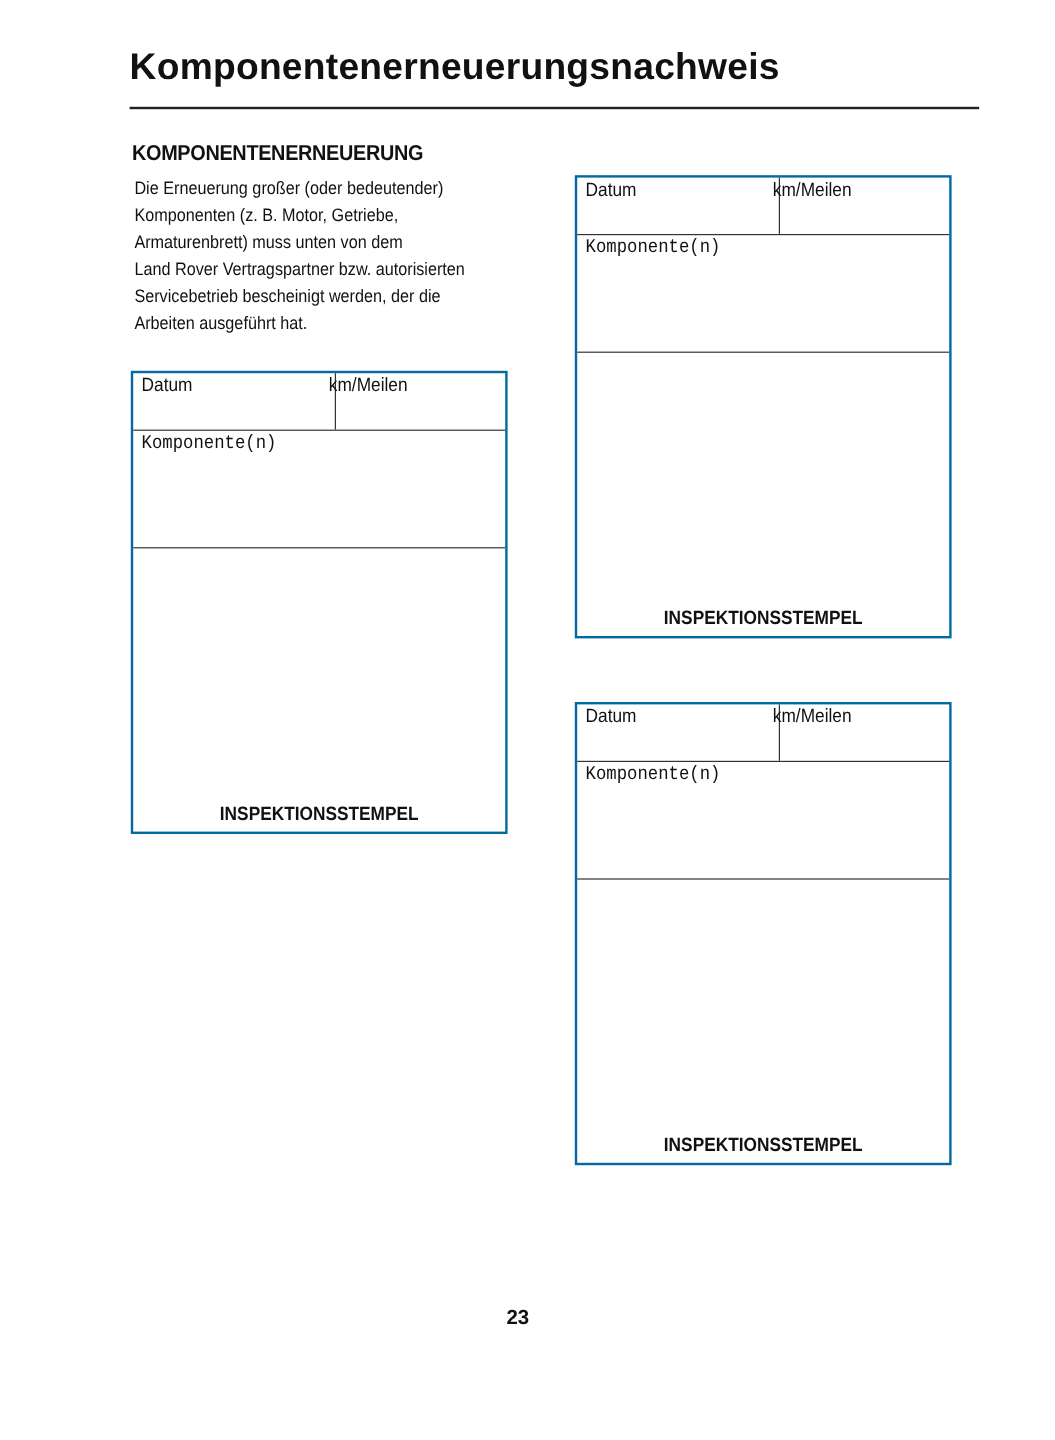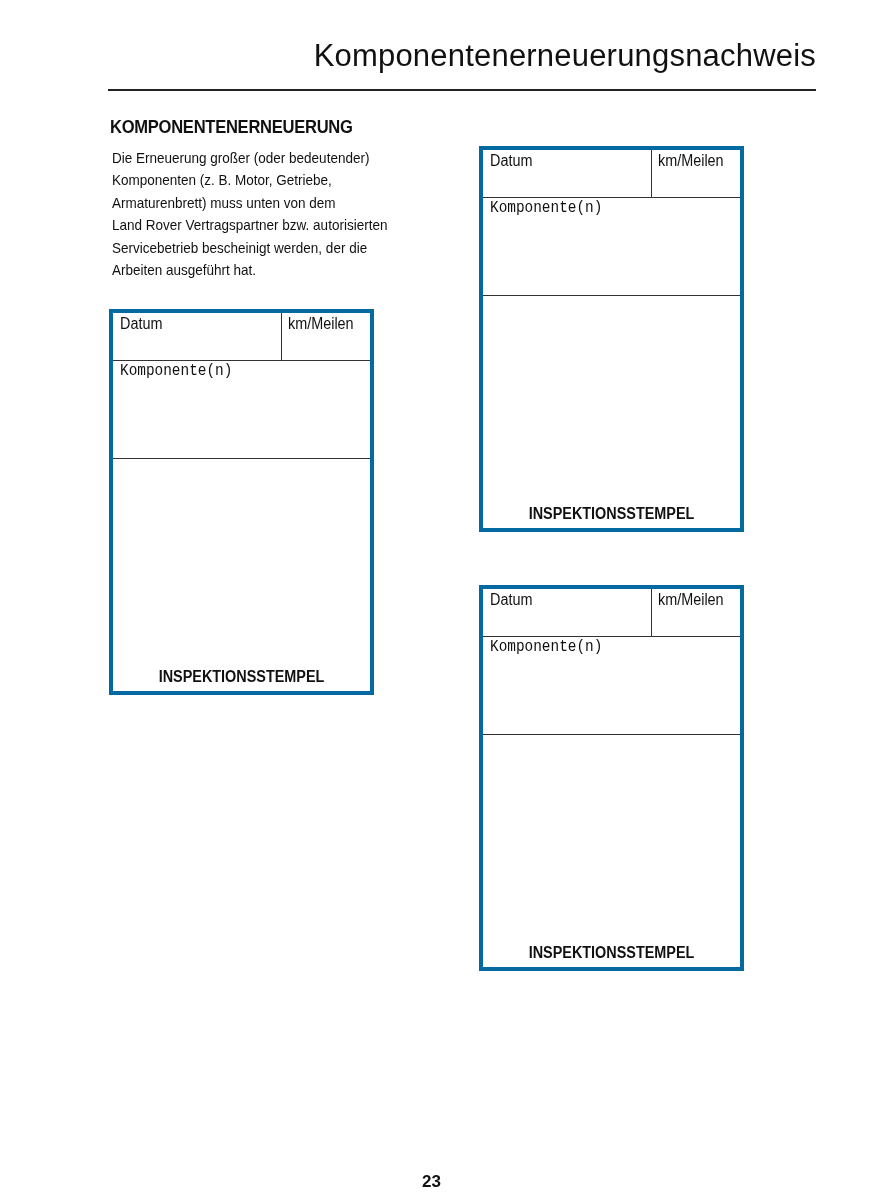--- a/index.html
+++ b/index.html
@@ -1,39 +1,39 @@
 <!DOCTYPE html>
 <html><head>
 <meta charset="utf-8">
 <style>
   html, body { margin: 0; padding: 0; background: #ffffff; }
   body { width: 879px; height: 1200px; position: relative; overflow: hidden;
          font-family: "Liberation Sans", sans-serif; color: #111; }
-  .title { position: absolute; left: 108px; top: 38px; width: 708px; text-align: right;
-           font-size: 31px; font-weight: normal; letter-spacing: 0.2px; }
+  .title { position: absolute; left: 108px; top: 38px; width: 708px; text-align: left;
+           font-size: 31px; font-weight: bold; letter-spacing: 0.2px; }
   .rule { position: absolute; left: 108px; top: 89px; width: 708px; height: 2px; background: #222; }
   .section-head { position: absolute; left: 110px; top: 117px; font-size: 18px; font-weight: bold;
                   letter-spacing: -0.3px; transform: scaleX(0.92); transform-origin: left; }
   .intro { position: absolute; left: 112px; top: 147px; width: 340px; font-size: 15px; line-height: 22.4px;
            transform: scaleX(0.9); transform-origin: left; white-space: pre-line; }
-  .card { position: absolute; width: 265px; height: 386px; border: 4px solid #0369a1; box-sizing: border-box; }
+  .card { position: absolute; width: 314px; height: 386px; border: 2px solid #0369a1; box-sizing: border-box; }
   .card .row1 { position: absolute; left: 0; top: 0; width: 100%; height: 47px; border-bottom: 1px solid #333; }
   .card .datum { position: absolute; left: 0; top: 0; width: 168px; height: 47px; border-right: 1px solid #333; }
   .card .lbl { position: absolute; font-size: 16px; transform: scaleX(0.9); transform-origin: left; white-space: nowrap; }
   .card .datum .lbl { left: 7px; top: 2px; }
-  .card .km { position: absolute; left: 168px; top: 0; right: 0; height: 47px; }
+  .card .km { position: absolute; left: 156px; top: 0; right: 0; height: 47px; }
   .card .km .lbl { left: 7px; top: 2px; }
   .card .row2 { position: absolute; left: 0; top: 47px; width: 100%; height: 98px; border-bottom: 1px solid #333; font-family: Liberation Mono, monospace; }
   .card .row2 .lbl { left: 7px; top: 2px; }
   .card .stamp { position: absolute; left: 0; top: 146px; width: 100%; bottom: 0; font-weight: bold; }
   .card .stamp .lbl { left: 0; right: 0; bottom: 5px; text-align: center; transform: scaleX(0.9); transform-origin: center; }
   #card-1 { left: 109px; top: 309px; }
   #card-2 { left: 479px; top: 146px; }
   #card-3 { left: 479px; top: 585px; }
-  .page-num { position: absolute; left: 0; width: 863px; top: 1172px; text-align: center; font-size: 17px; font-weight: bold; }
+  .page-num { position: absolute; left: 0; width: 863px; top: 1088px; text-align: center; font-size: 17px; font-weight: bold; }
 </style>
 </head>
 <body>
 
 <div class="title">Komponentenerneuerungsnachweis</div>
 <div class="rule"></div>
 <div class="section-head">KOMPONENTENERNEUERUNG</div>
 <div class="intro">Die Erneuerung großer (oder bedeutender)
 Komponenten (z. B. Motor, Getriebe,
 Armaturenbrett) muss unten von dem

